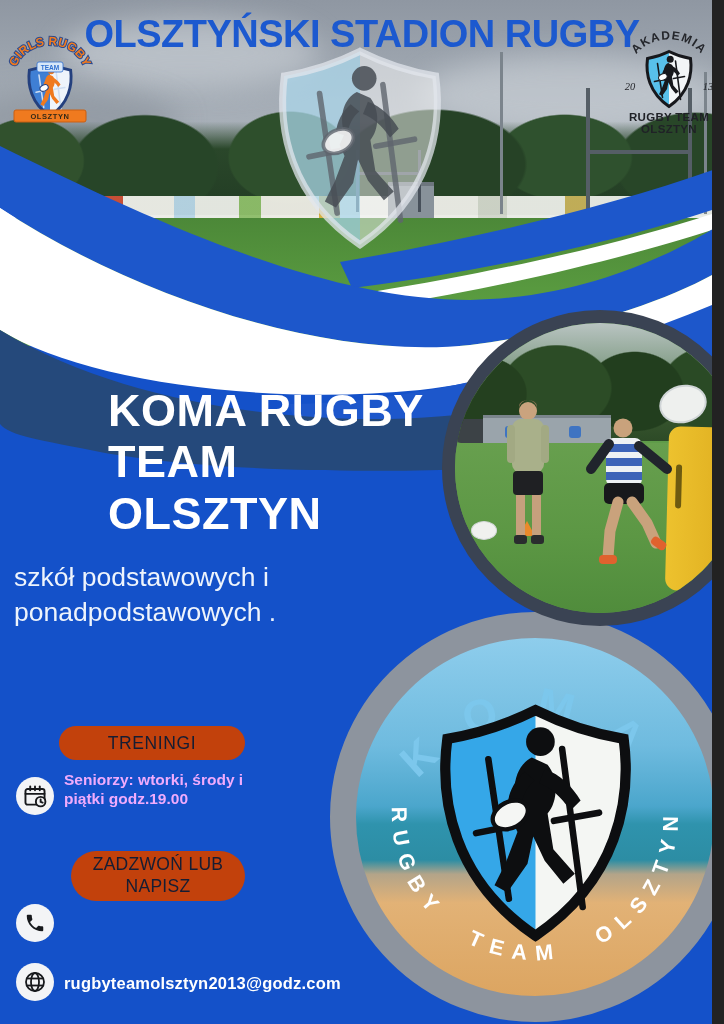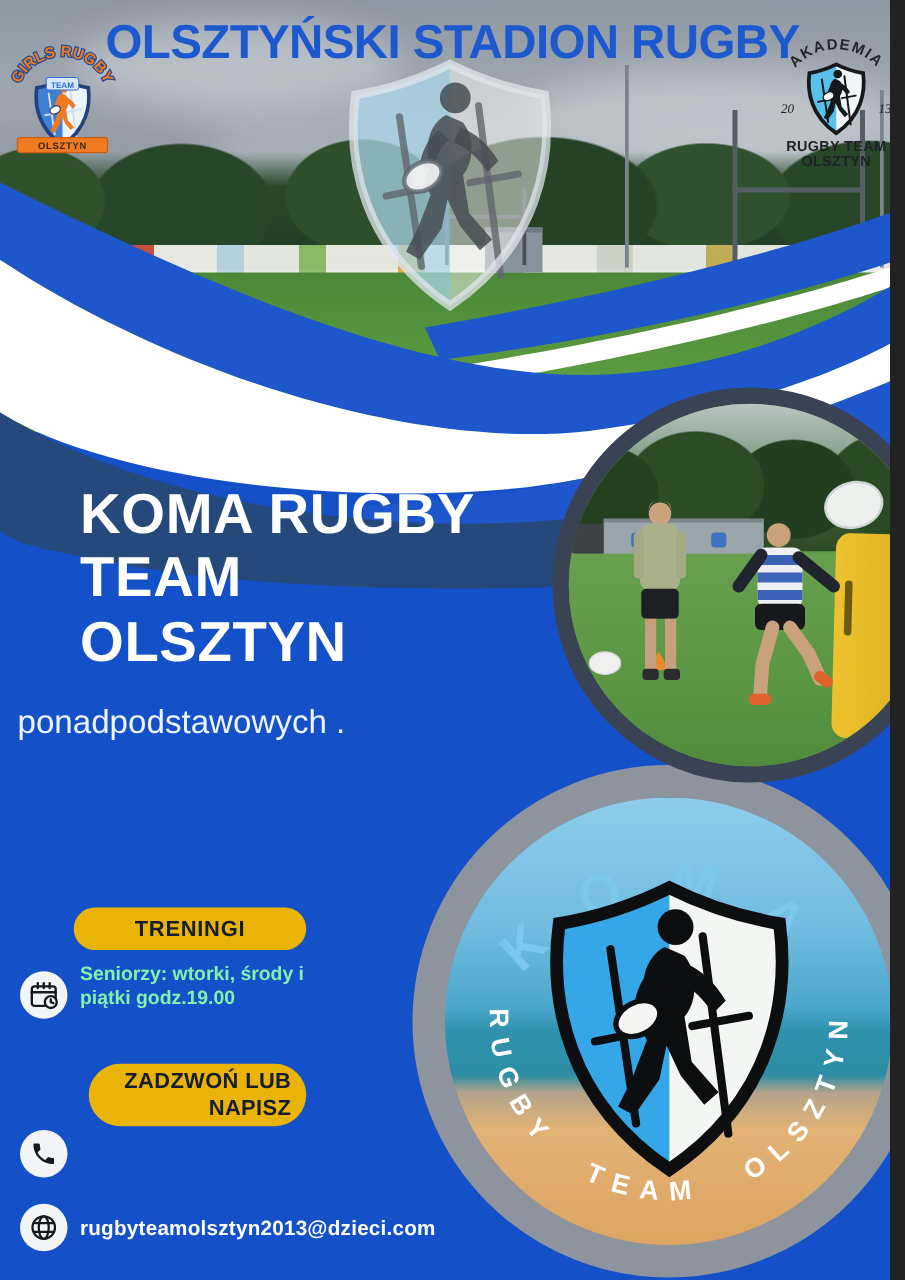--- a/index.html
+++ b/index.html
@@ -78,35 +78,35 @@
   .koma-circle{position:absolute;left:330px;top:612px;width:358px;height:358px;border:26px solid #8d949e;
     border-radius:50%;overflow:hidden;z-index:20;
     background:linear-gradient(180deg,#8ecdec 0%,#6fbbdf 30%,#4ba6cc 47%,#2f93ad 52%,#2c8da4 62%,
                #b3a489 66%,#e2b276 74%,#dca561 100%);}
   .koma-svg{position:absolute;left:0;top:0;width:358px;height:358px;}
 
   
   .content{position:absolute;left:0;top:0;width:724px;height:1024px;z-index:40;pointer-events:none;}
   .headline{position:absolute;left:64px;top:385px;width:390px;color:#ffffff;
             font-size:45px;font-weight:bold;line-height:1.14;letter-spacing:.5px;}
-  .headline span{display:block;}
+  .headline span{display:block;margin-left:44px;}
   .subtext{position:absolute;left:14px;top:560px;width:460px;color:#eef4fc;
            font-size:26.5px;font-weight:normal;line-height:1.32;}
   .subtext span{display:block;}
-  .pill{position:absolute;background:#eab308;color:#161d33;border-radius:28px;
-        display:flex;align-items:center;justify-content:center;text-align:center;font-weight:bold;}
+  .pill{position:absolute;background:#c2410c;color:#161d33;border-radius:28px;
+        display:flex;align-items:center;justify-content:center;text-align:center;font-weight:normal;}
   .pill-treningi{left:59px;top:726px;width:186px;height:34px;font-size:17.5px;letter-spacing:.6px;}
   .pill-contact{left:71px;top:851px;width:174px;height:50px;font-size:17.5px;line-height:1.25;
-                letter-spacing:.3px;padding:2px 12px;box-sizing:border-box;text-align:right;}
+                letter-spacing:.3px;padding:2px 12px;box-sizing:border-box;}
   .icon-circle{position:absolute;width:38px;height:38px;border-radius:50%;background:#f3f4f6;
                display:flex;align-items:center;justify-content:center;}
   .ic-cal{left:16px;top:777px;}
   .ic-phone{left:16px;top:904px;}
   .ic-globe{left:16px;top:963px;}
-  .training-text{position:absolute;left:64px;top:770px;width:205px;color:#86efac;
+  .training-text{position:absolute;left:64px;top:770px;width:205px;color:#f0abfc;
                  font-size:15.5px;font-weight:bold;line-height:1.25;}
   .training-text .t-item{margin-bottom:10px;}
   .phones{position:absolute;left:64px;top:908px;color:#ffffff;font-size:16.5px;font-weight:bold;
           letter-spacing:.4px;}
   .phones div{margin-bottom:8px;}
   .email{position:absolute;left:64px;top:974px;color:#ffffff;font-size:16.5px;font-weight:bold;
          letter-spacing:.2px;}
 </style>
 </head>
 <body>
@@ -260,20 +260,21 @@
     </svg>
   </div>
 
   <div class="content">
     <div class="headline">
       <span>KOMA RUGBY</span>
       <span>TEAM</span>
       <span>OLSZTYN</span>
     </div>
     <div class="subtext">
+      <span>szkół podstawowych i</span>
       <span>ponadpodstawowych .</span>
     </div>
 
     <div class="pill pill-treningi">TRENINGI</div>
 
     <div class="icon-circle ic-cal">
       <svg width="26" height="26" viewBox="0 0 30 30" fill="none" stroke="#17191c" stroke-width="2.2" stroke-linecap="round">
         <rect x="4" y="7" width="22" height="18" rx="2.5"></rect>
         <line x1="4" y1="12.5" x2="26" y2="12.5"></line>
         <line x1="9.5" y1="4" x2="9.5" y2="8.5"></line>
@@ -296,16 +297,16 @@
     </div>
 
     <div class="icon-circle ic-globe">
       <svg width="24" height="24" viewBox="0 0 24 24" fill="none" stroke="#17191c" stroke-width="1.8">
         <circle cx="12" cy="12" r="9"></circle>
         <ellipse cx="12" cy="12" rx="4" ry="9"></ellipse>
         <line x1="3.5" y1="8.5" x2="20.5" y2="8.5"></line>
         <line x1="3.5" y1="15.5" x2="20.5" y2="15.5"></line>
       </svg>
     </div>
-    <div class="email">rugbyteamolsztyn2013@dzieci.com</div>
+    <div class="email">rugbyteamolsztyn2013@godz.com</div>
   </div>
 
 </div>
 
 </body></html>

